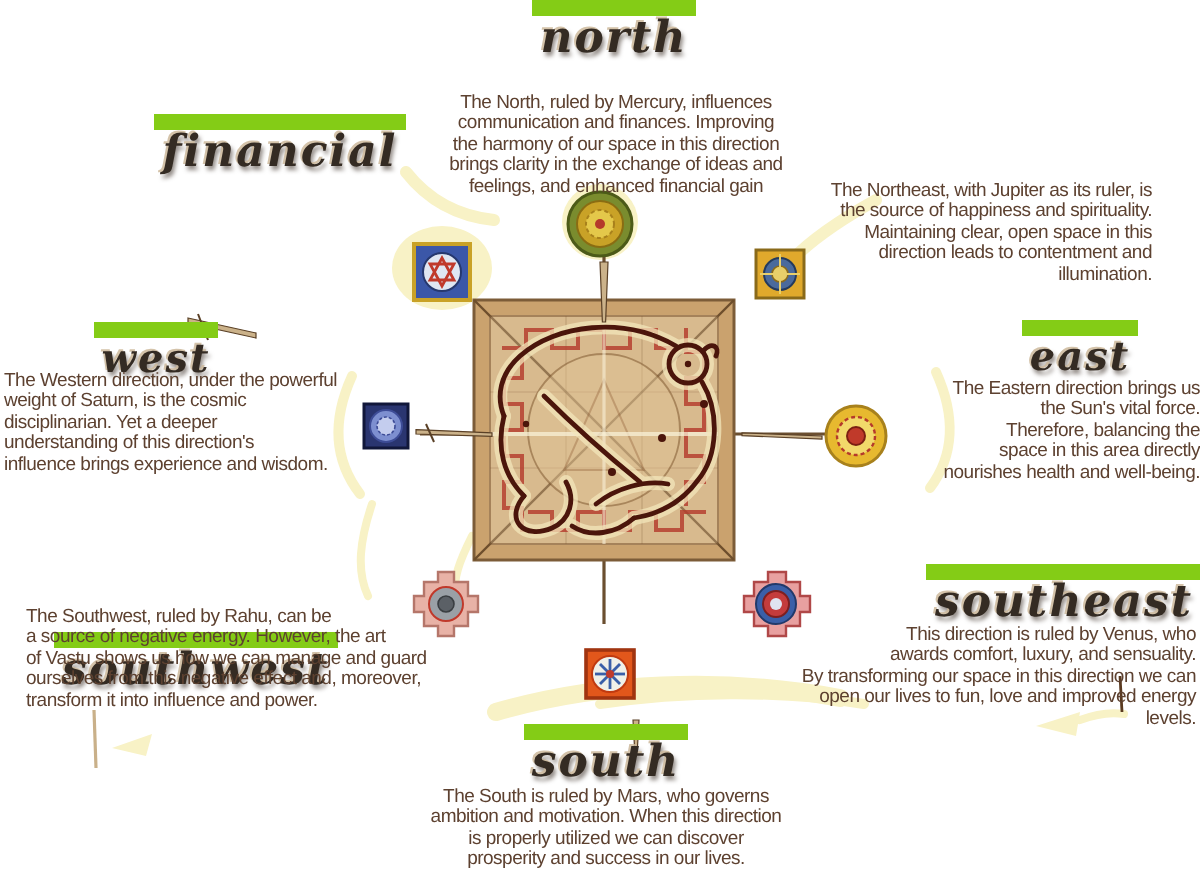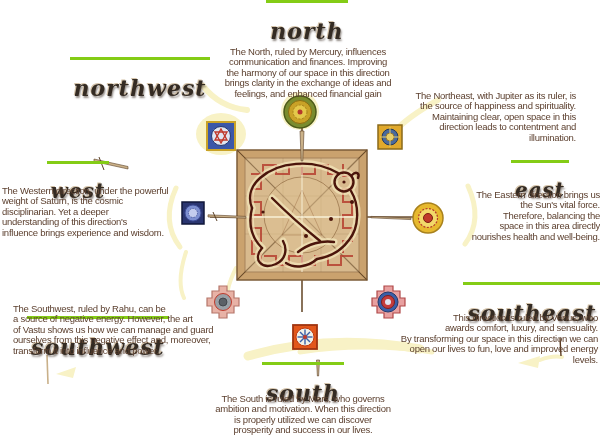--- a/index.html
+++ b/index.html
@@ -7,21 +7,21 @@
     position:relative;width:600px;height:439px;background:#ffffff;overflow:hidden;
     font-family:"Liberation Sans", sans-serif;
   }
   #stage svg{position:absolute;left:0;top:0;}
   .dir-block{position:absolute;}
   .dir-title{
     font-family:"DejaVu Serif", serif;font-weight:bold;font-style:italic;
     color:#342b23;text-align:center;line-height:1;
   }
   .dir-title .bar{
-    display:inline-block;border-top:3px solid #84cc16;padding:17px 4px 2px;
+    display:inline-block;border-top:8px solid #84cc16;padding:0 4px 2px;
     text-shadow:-1px -1px 0 rgba(205,185,155,.85), 1px 2px 2px rgba(40,25,15,.5);
     letter-spacing:1px;
   }
   .t-lg{font-size:22px;}
   .t-sm{font-size:20px;}
   .dir-text{
     position:absolute;margin:0;color:#5d4130;font-size:9.5px;line-height:10.4px;
     letter-spacing:-0.25px;white-space:pre-line;font-weight:400;
   }
   .al-c{text-align:center;} .al-l{text-align:left;} .al-r{text-align:right;}
@@ -186,21 +186,21 @@
   <div class="dir-block dir-title t-lg" style="left:227px;top:0px;width:160px;">
     <span class="bar">north</span>
   </div>
   <p class="dir-text al-c" style="left:213px;top:27px;width:190px;margin-top:20px;">The North, ruled by Mercury, influences
 communication and finances. Improving
 the harmony of our space in this direction
 brings clarity in the exchange of ideas and
 feelings, and enhanced financial gain</p>
 
   <div class="dir-block dir-title t-lg" style="left:60px;top:57px;width:160px;">
-    <span class="bar">northwest</span>
+    <span class="bar">financial</span>
   </div>
 
   <p class="dir-text al-r" style="left:398px;top:91px;width:178px;">The Northeast, with Jupiter as its ruler, is
 the source of happiness and spirituality.
 Maintaining clear, open space in this
 direction leads to contentment and
 illumination.</p>
 
   <div class="dir-block dir-title t-sm" style="left:28px;top:161px;width:100px;">
     <span class="bar">west</span>

